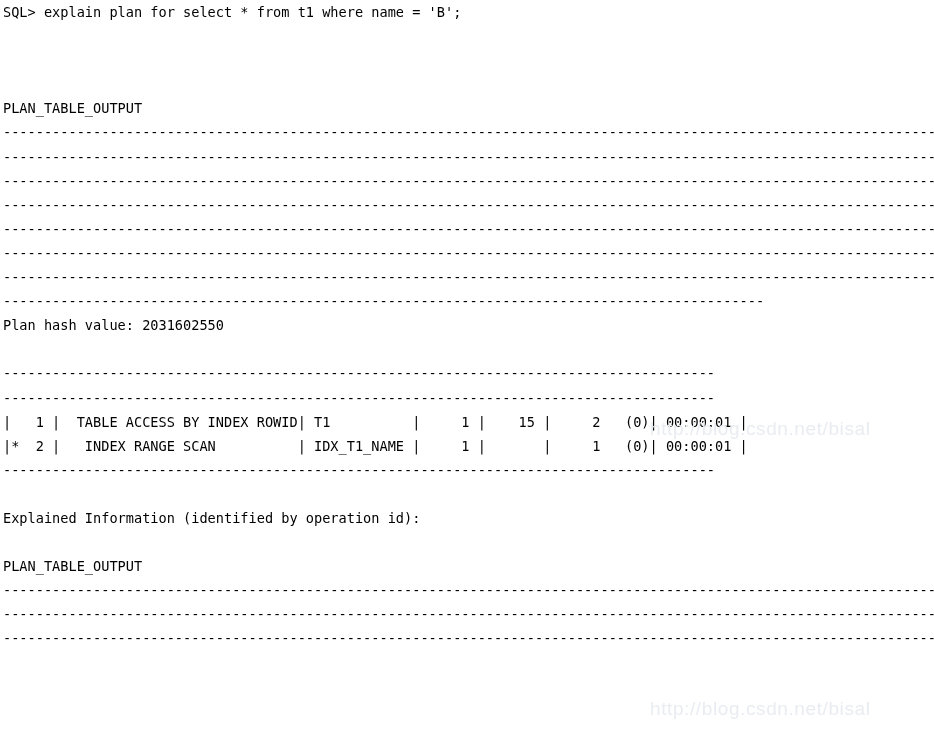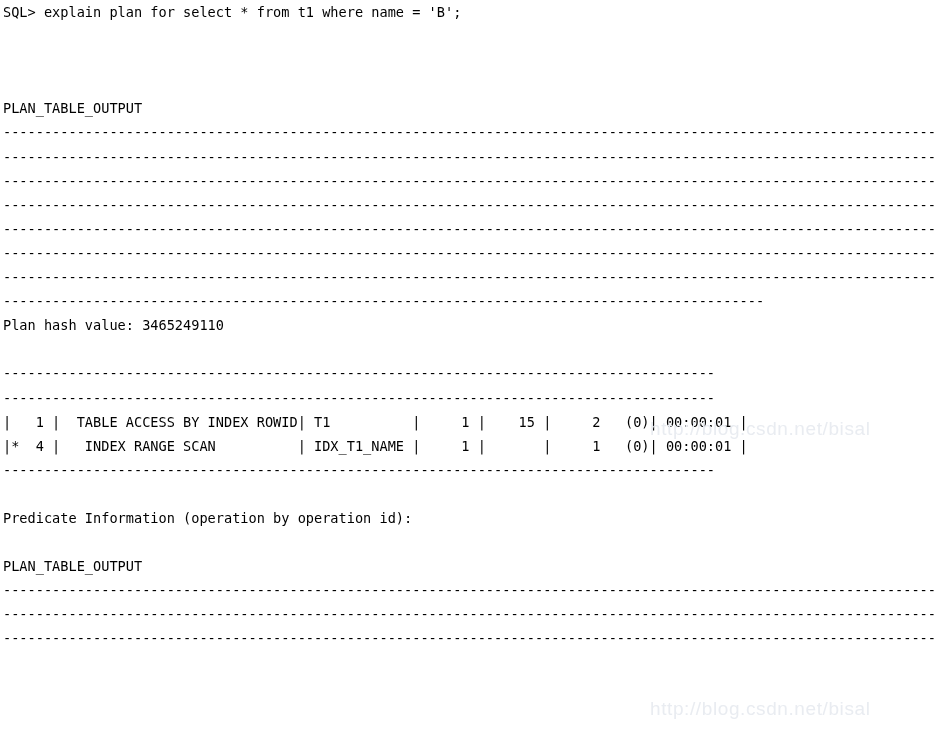--- a/index.html
+++ b/index.html
@@ -67,29 +67,29 @@
     <div class="line blank"></div>
     <div class="line">PLAN_TABLE_OUTPUT</div>
     <div class="line">------------------------------------------------------------------------------------------------------------------</div>
     <div class="line">------------------------------------------------------------------------------------------------------------------</div>
     <div class="line">------------------------------------------------------------------------------------------------------------------</div>
     <div class="line">------------------------------------------------------------------------------------------------------------------</div>
     <div class="line">------------------------------------------------------------------------------------------------------------------</div>
     <div class="line">------------------------------------------------------------------------------------------------------------------</div>
     <div class="line">------------------------------------------------------------------------------------------------------------------</div>
     <div class="line">---------------------------------------------------------------------------------------------</div>
-    <div class="line">Plan hash value: 3465249110</div>
+    <div class="line">Plan hash value: 2031602550</div>
     <div class="line blank"></div>
     <div class="line">---------------------------------------------------------------------------------------</div>
     <div class="line">---------------------------------------------------------------------------------------</div>
     <div class="line">|   1 |  TABLE ACCESS BY INDEX ROWID| T1          |     1 |    15 |     2   (0)| 00:00:01 |</div>
-    <div class="line">|*  4 |   INDEX RANGE SCAN          | IDX_T1_NAME |     1 |       |     1   (0)| 00:00:01 |</div>
+    <div class="line">|*  2 |   INDEX RANGE SCAN          | IDX_T1_NAME |     1 |       |     1   (0)| 00:00:01 |</div>
     <div class="line">---------------------------------------------------------------------------------------</div>
     <div class="line blank"></div>
-    <div class="line">Predicate Information (operation by operation id):</div>
+    <div class="line">Explained Information (identified by operation id):</div>
     <div class="line blank"></div>
     <div class="line">PLAN_TABLE_OUTPUT</div>
     <div class="line">------------------------------------------------------------------------------------------------------------------</div>
     <div class="line">------------------------------------------------------------------------------------------------------------------</div>
     <div class="line">------------------------------------------------------------------------------------------------------------------</div>
   </div>
 
 <div class="watermark" id="watermark-top">http://blog.csdn.net/bisal</div>
 <div class="watermark" id="watermark-bottom">http://blog.csdn.net/bisal</div>
 

